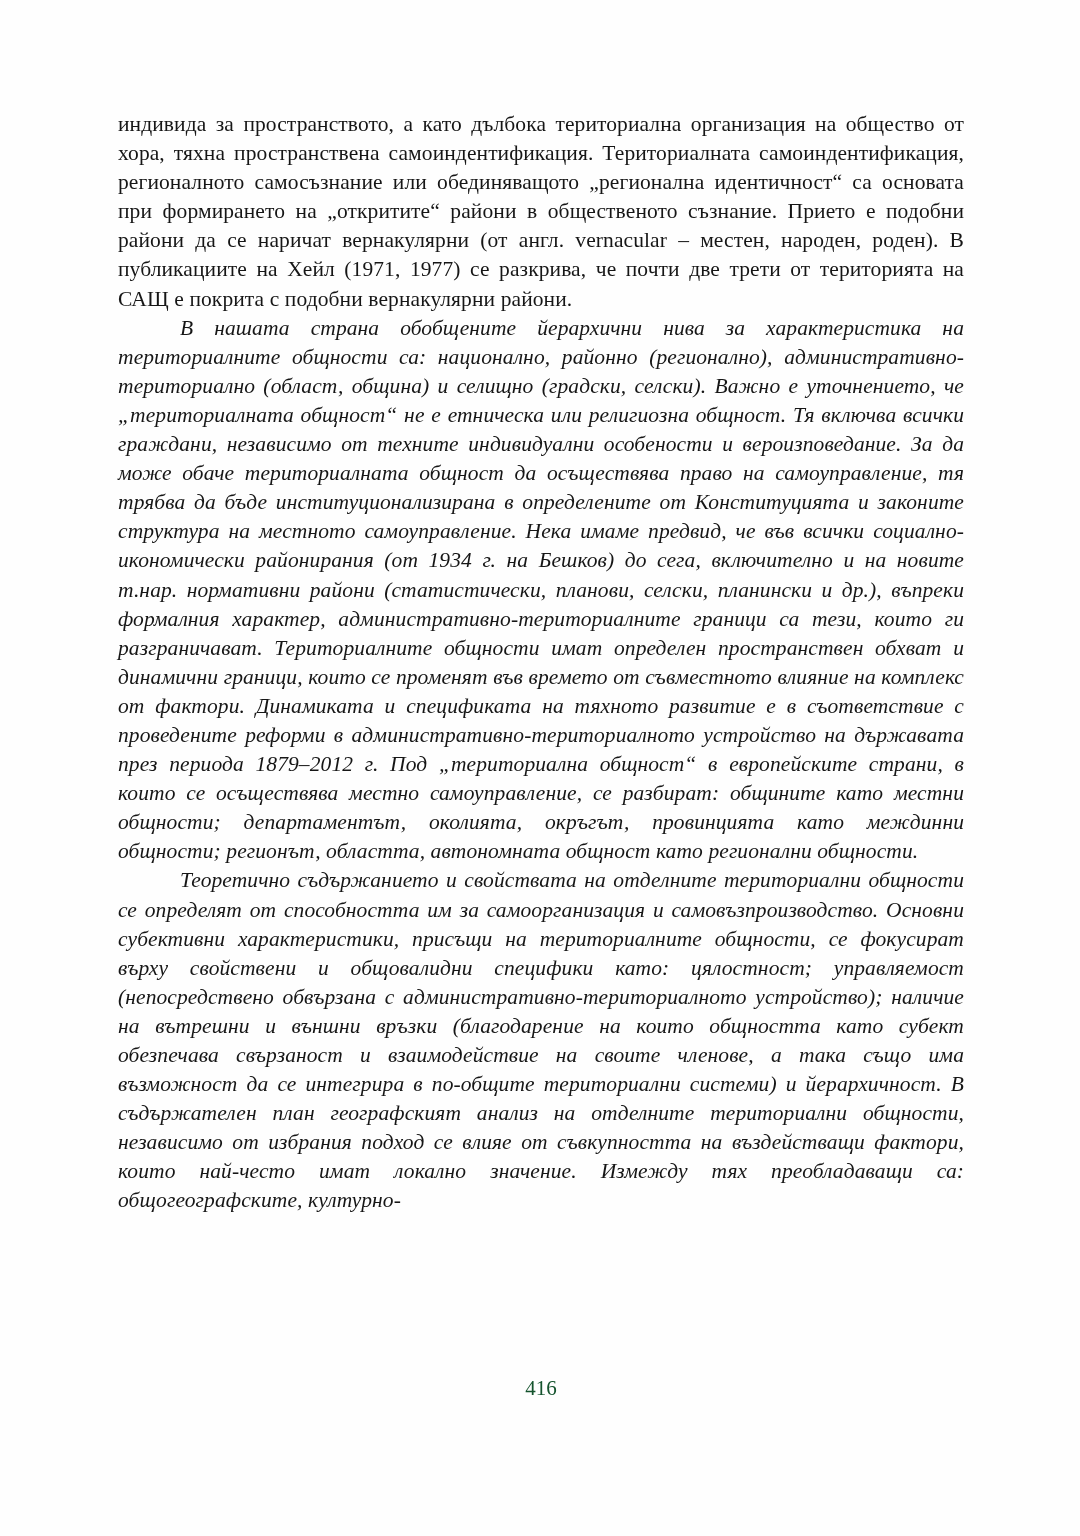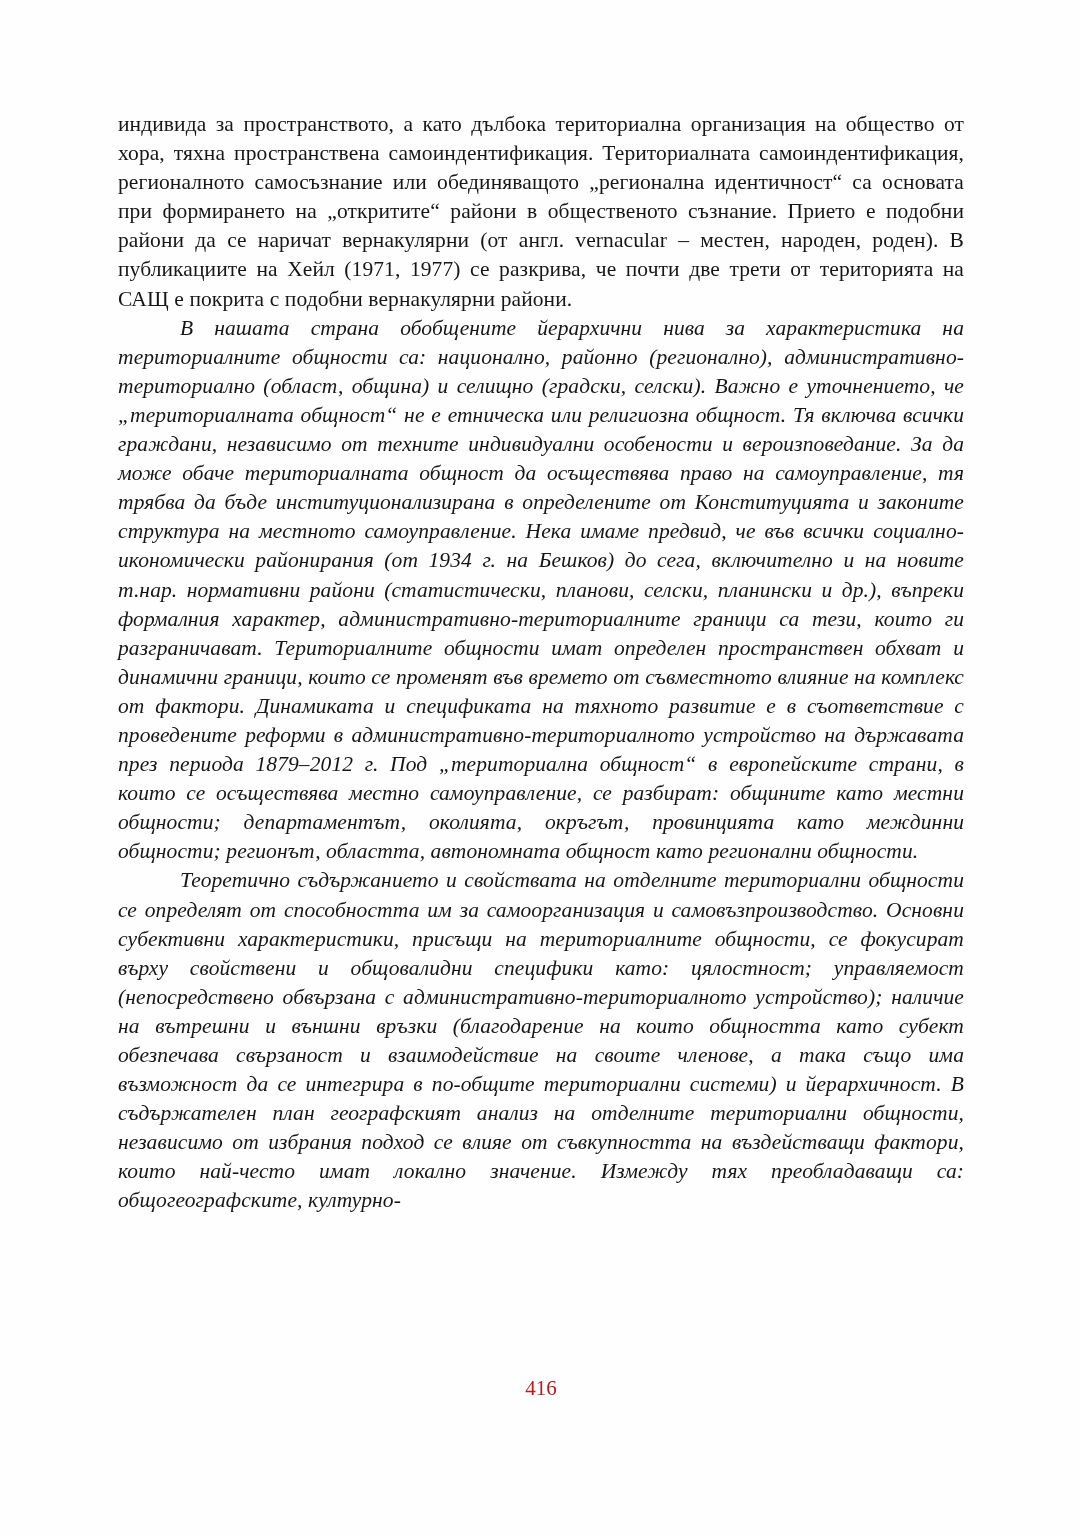--- a/index.html
+++ b/index.html
@@ -35,21 +35,21 @@
     text-indent: 62px;
     font-style: italic;
   }
   .page-number {
     position: absolute;
     left: 118px;
     top: 1376px;
     width: 846px;
     text-align: center;
     font-size: 21px;
-    color: #b91c1c;
+    color: #14532d;
   }
 </style>
 </head>
 <body>
 
 <div class="page">
   <div class="text-block">
     <p class="para">индивида за пространството, а като дълбока териториална организация на общество от хора, тяхна пространствена самоиндентификация. Териториалната самоиндентификация, регионалното самосъзнание или обединяващото „регионална идентичност“ са основата при формирането на „откритите“ райони в общественото съзнание. Прието е подобни райони да се наричат вернакулярни (от англ. vernacular – местен, народен, роден). В публикациите на Хейл (1971, 1977) се разкрива, че почти две трети от територията на САЩ е покрита с подобни вернакулярни райони.</p>
     <p class="para indented">В нашата страна обобщените йерархични нива за характеристика на териториалните общности са: национално, районно (регионално), административно-териториално (област, община) и селищно (градски, селски). Важно е уточнението, че „териториалната общност“ не е етническа или религиозна общност. Тя включва всички граждани, независимо от техните индивидуални особености и вероизповедание. За да може обаче териториалната общност да осъществява право на самоуправление, тя трябва да бъде институционализирана в определените от Конституцията и законите структура на местното самоуправление. Нека имаме предвид, че във всички социално-икономически районирания (от 1934 г. на Бешков) до сега, включително и на новите т.нар. нормативни райони (статистически, планови, селски, планински и др.), въпреки формалния характер, административно-териториалните граници са тези, които ги разграничават. Териториалните общности имат определен пространствен обхват и динамични граници, които се променят във времето от съвместното влияние на комплекс от фактори. Динамиката и спецификата на тяхното развитие е в съответствие с проведените реформи в административно-териториалното устройство на държавата през периода 1879–2012 г. Под „териториална общност“ в европейските страни, в които се осъществява местно самоуправление, се разбират: общините като местни общности; департаментът, околията, окръгът, провинцията като междинни общности; регионът, областта, автономната общност като регионални общности.</p>
     <p class="para indented">Теоретично съдържанието и свойствата на отделните териториални общности се определят от способността им за самоорганизация и самовъзпроизводство. Основни субективни характеристики, присъщи на териториалните общности, се фокусират върху свойствени и общовалидни специфики като: цялостност; управляемост (непосредствено обвързана с административно-териториалното устройство); наличие на вътрешни и външни връзки (благодарение на които общността като субект обезпечава свързаност и взаимодействие на своите членове, а така също има възможност да се интегрира в по-общите териториални системи) и йерархичност. В съдържателен план географският анализ на отделните териториални общности, независимо от избрания подход се влияе от съвкупността на въздействащи фактори, които най-често имат локално значение. Измежду тях преобладаващи са: общогеографските, културно-</p>

